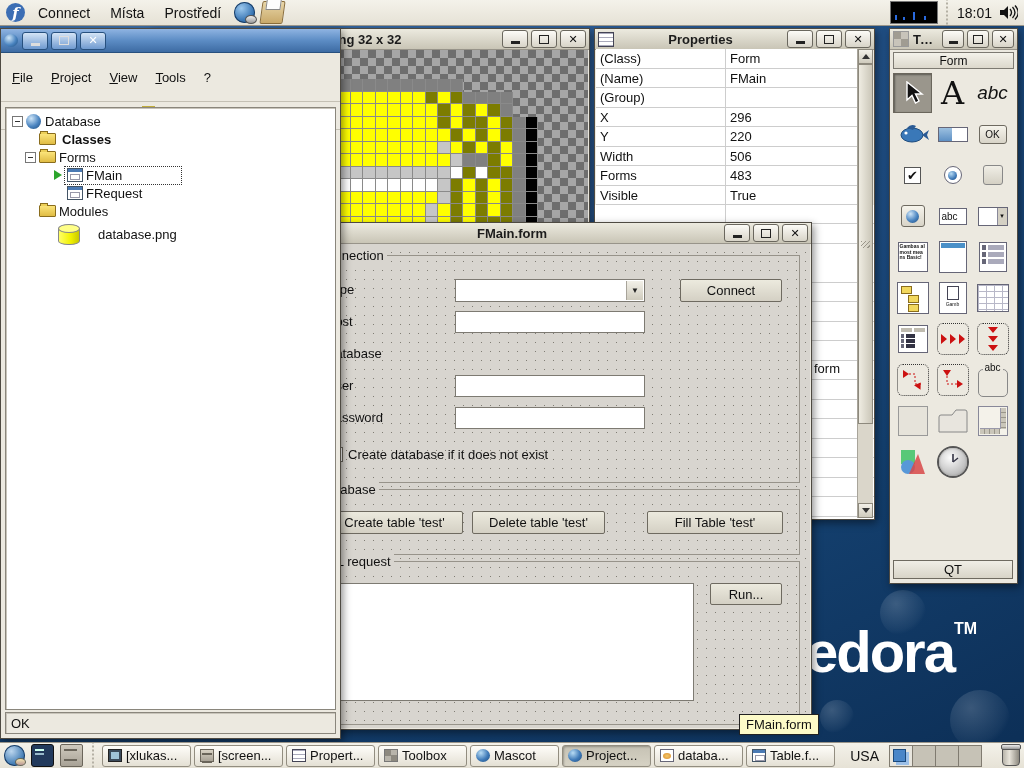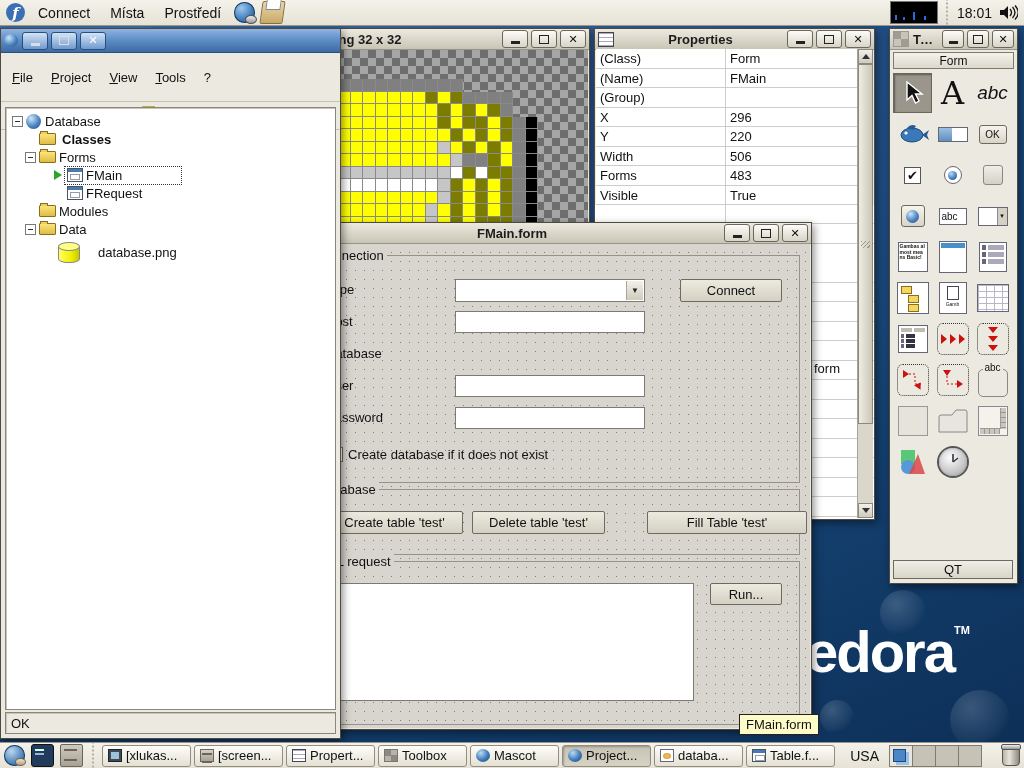--- a/index.html
+++ b/index.html
@@ -2,21 +2,21 @@
 <html><head>
 <meta charset="utf-8">
 <style>
   html,body{margin:0;padding:0;width:1024px;height:768px;overflow:hidden;
     font-family:"Liberation Sans","DejaVu Sans",sans-serif;font-size:13px;color:#111;}
   #stage{position:relative;width:1024px;height:768px;overflow:hidden;
     background:radial-gradient(140% 120% at 15% 0%, #3d6fa8 0%, #2a5a94 35%, #14406f 70%, #0d3058 100%);}
   
   .bubble{position:absolute;border-radius:50%;background:radial-gradient(circle at 35% 30%, rgba(255,255,255,.18), rgba(255,255,255,.04) 60%, rgba(255,255,255,0) 70%);}
   #brand{position:absolute;left:806px;top:618px;color:#fff;font-weight:bold;font-size:58px;letter-spacing:-2px;}
-  #brand sup{font-size:11px;letter-spacing:0;vertical-align:38px;margin-top:45px;}
+  #brand sup{font-size:16px;letter-spacing:0;vertical-align:38px;margin-top:45px;}
 
   
   .panel{position:absolute;left:0;width:1024px;height:26px;background:linear-gradient(#f4f2ea,#e6e2d6);z-index:10;display:flex;align-items:center;gap:6px;box-sizing:border-box;}
   #panel-top{top:0;border-bottom:1px solid #9a958a;padding:0 6px;}
   #taskbar{top:742px;border-top:1px solid #9a958a;padding:0 4px;}
   .menu-word{padding:2px 7px;font-size:14px;cursor:default;}
   .sep{width:7px;align-self:stretch;background:repeating-linear-gradient(#b4b0a4 0 2px,transparent 2px 4px);background-size:2px 4px;background-position:center;background-repeat:repeat-y;}
   #fedora-logo{width:19px;height:19px;border-radius:50%;background:#3c6eb4;color:#fff;display:flex;align-items:center;justify-content:center;font-family:"DejaVu Serif",serif;font-style:italic;font-weight:bold;font-size:15px;}
   .pan-ico{width:21px;height:21px;position:relative;}
   #globe-icon{border-radius:50%;background:radial-gradient(circle at 35% 30%,#9cc8ee,#3a77b5 60%,#1d4c80);box-shadow:inset 0 0 0 1px #1a3c64;}
@@ -536,21 +536,21 @@
       <span class="flabel" style="left:24px;top:166px;">Password</span>
       <div class="tfield" style="left:153px;top:163px;width:190px;"></div>
       <span class="cbox" style="left:26px;top:203px;"></span>
       <span class="flabel" style="left:46px;top:203px;">Create database if it does not exist</span>
 
       <div class="grp" style="left:10px;top:245px;width:486px;height:64px;">
         <span class="grp-legend" style="left:4px;">Database</span>
       </div>
       <div class="fbtn" style="left:24px;top:267px;width:137px;">Create table 'test'</div>
       <div class="fbtn" style="left:170px;top:267px;width:133px;">Delete table 'test'</div>
-      <div class="fbtn" style="left:345px;top:267px;width:160px;text-align:right;">Fill Table 'test'</div>
+      <div class="fbtn" style="left:345px;top:267px;width:136px;text-align:right;">Fill Table 'test'</div>
 
       <div class="grp" style="left:10px;top:317px;width:486px;height:162px;">
         <span class="grp-legend" style="left:2px;">SQL request</span>
       </div>
       <div class="farea" style="left:24px;top:339px;width:368px;height:118px;"></div>
       <div class="fbtn" style="left:408px;top:339px;width:72px;height:22px;">Run...</div>
     </div>
   </div>
 
   <div class="window" id="project">
@@ -637,25 +637,20 @@
         <span class="lbl" style="margin-left:80px;">FMain</span>
         <span class="sel-rect" style="left:58px;top:0;width:116px;height:17px;"></span>
       </div>
       <div class="trow">
         <span class="formico" style="left:61px;"></span>
         <span class="lbl" style="margin-left:80px;">FRequest</span>
       </div>
       <div class="trow">
         <span class="folder" style="left:33px;"></span>
         <span class="lbl" style="margin-left:53px;">Modules</span>
-      </div>
-      <div class="trow">
-        <span class="expander" style="left:19px;"></span>
-        <span class="folder" style="left:33px;"></span>
-        <span class="lbl" style="margin-left:53px;">Data</span>
       </div>
       <div class="trow" style="height:28px;">
         <span class="cylinder" style="left:52px;top:5px;"></span>
         <span class="lbl" style="margin-left:92px;">database.png</span>
       </div>
     </div>
     <div id="proj-status">
       <span>OK</span>
     </div>
   </div>

